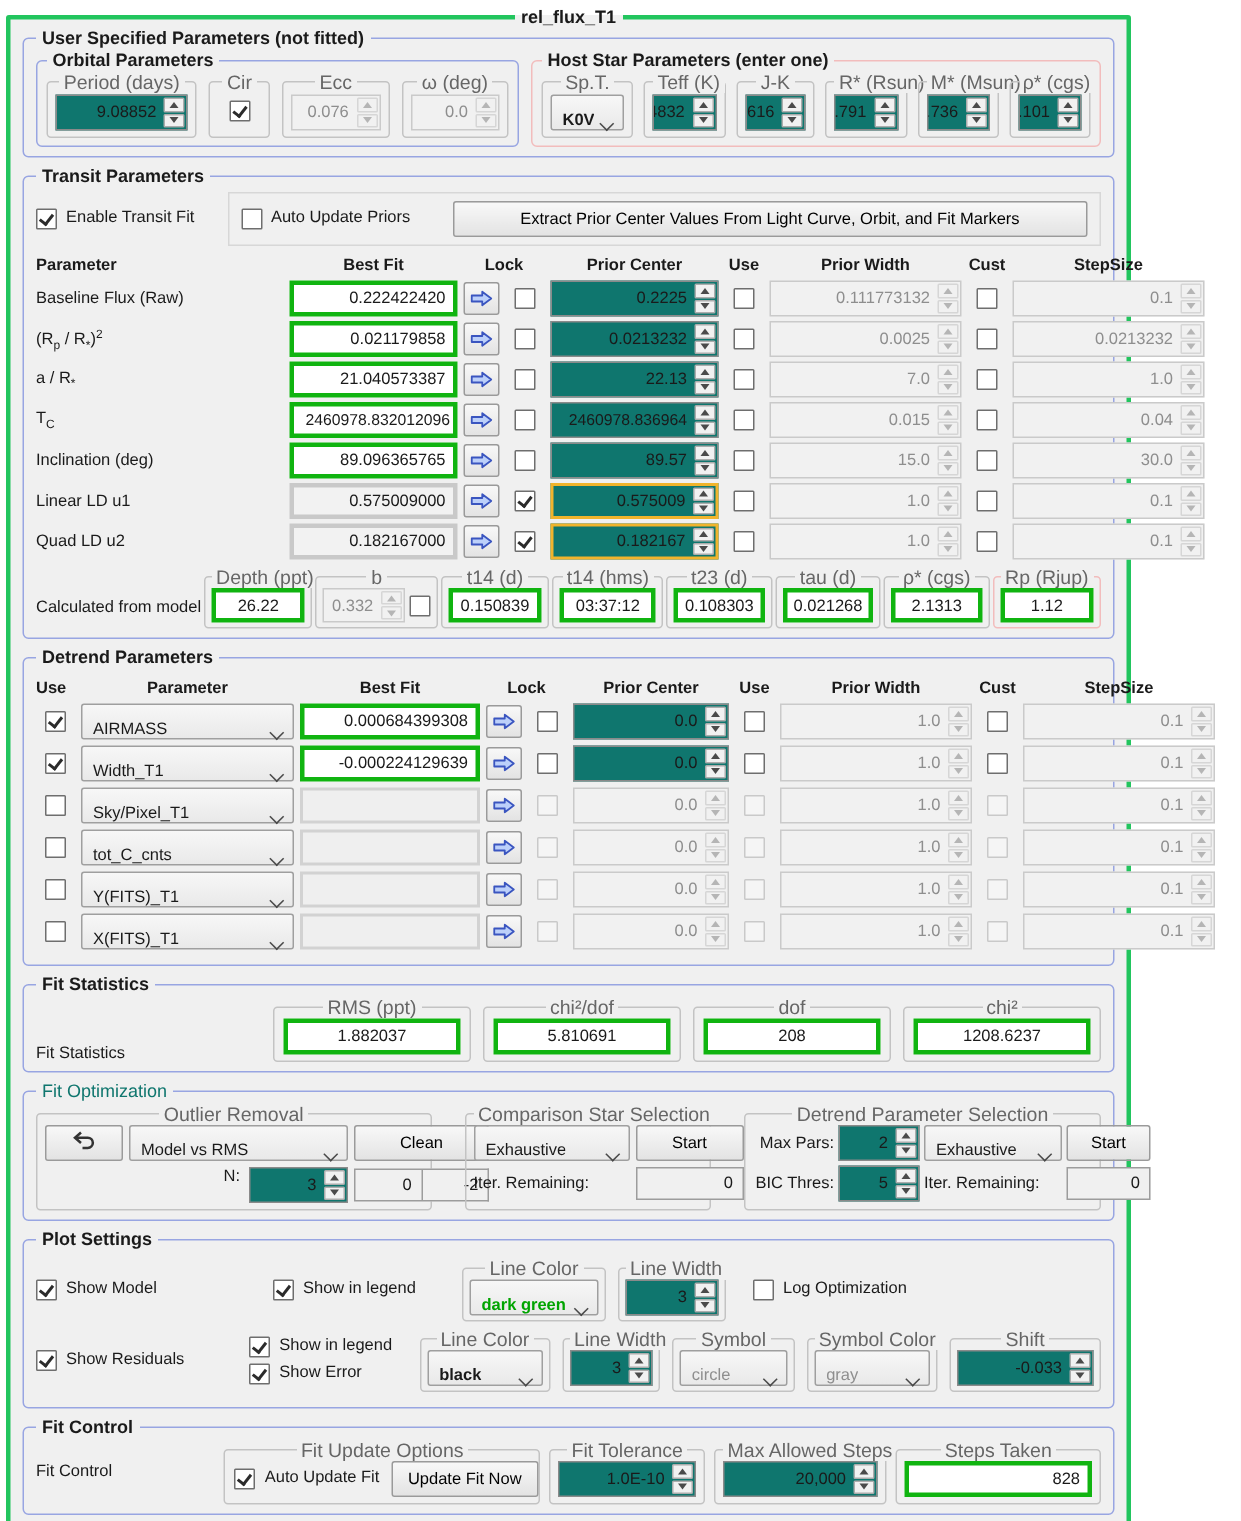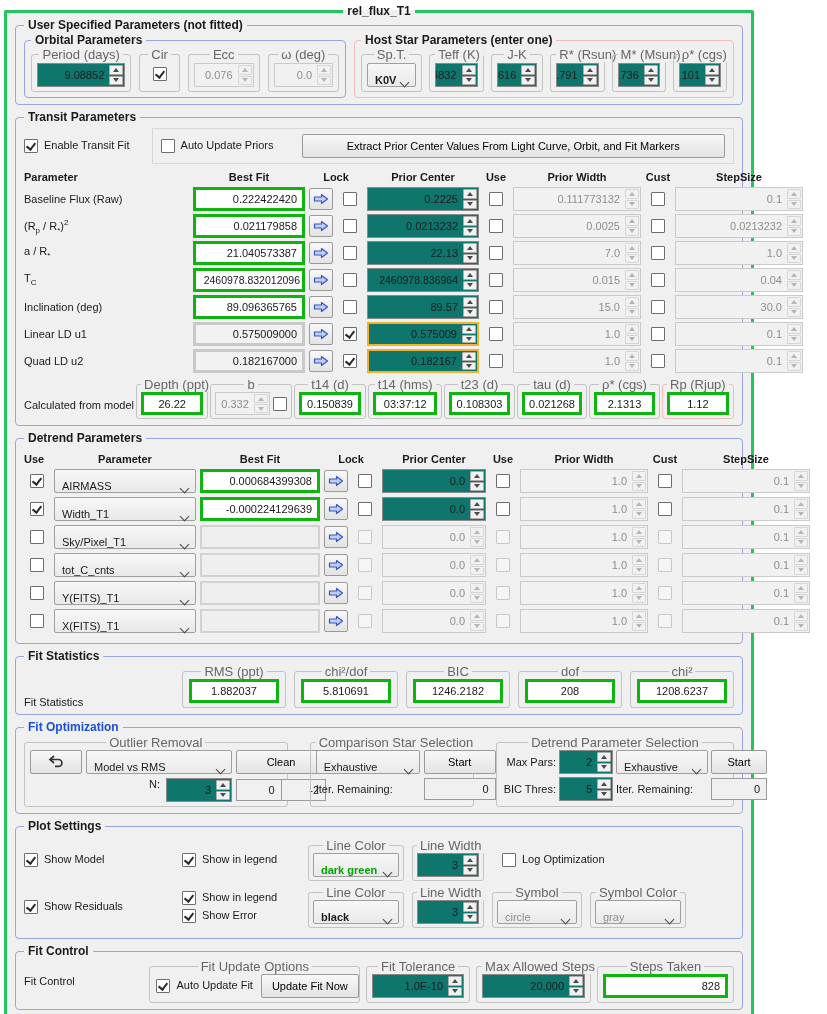--- a/index.html
+++ b/index.html
@@ -7,21 +7,21 @@
   body{width:827px;font-family:"Liberation Sans",sans-serif;font-size:11px;color:#1a1a1a}
   .window{width:750px;min-height:1014px;border:3px solid #22c55e;border-radius:2px;background:#f0f0f0;margin:4px;padding:0 8px 10px}
   fieldset{min-width:0;margin:0}
   legend{font-weight:bold;font-size:12px;padding:0 4px;white-space:nowrap}
   .window>legend{margin:0 auto}
   .sec{border:1px solid #98a5e2;border-radius:4px;padding:1px 8px 6px;margin:0 0 5px}
   .sec.pinkb{border-color:#f2bcbc}
   .sub{border:1px solid #c3c3c3;border-radius:3px;padding:1px 5px 4px}
   .sub>legend{font-weight:normal;color:#666;font-size:13px;margin:0 auto;padding:0 3px}
   .sub.pinkb{border-color:#f2bcbc}
-  legend.plain{font-weight:bold;color:#1d4ed8}
+  legend.plain{font-weight:normal;color:#0f766e}
   .row{display:flex;align-items:center}
   .cb{width:14px;height:14px;min-width:14px;border:1px solid #6e6e6e;background:#fff;display:inline-block;position:relative;border-radius:1px}
   .cb.checked::after{content:"";position:absolute;left:3px;top:1px;width:4px;height:7px;border:solid #2b2b2b;border-width:0 2px 2px 0;transform:rotate(38deg)}
   .cb.dis{border-color:#c9c9c9;background:#f5f5f5}
   .cbl{display:inline-flex;align-items:flex-start;gap:6px;white-space:nowrap}
   .spin{display:inline-flex;height:24px;border:1px solid #8a8a8a;background:#0f766e;align-items:stretch}
   .spin .v{flex:1;display:flex;align-items:center;justify-content:flex-end;padding:0 4px;overflow:hidden;white-space:nowrap}
   .spin .ud{width:16px;display:flex;flex-direction:column;gap:1px;padding:1px}
   .spin .ud i{flex:1;display:flex;align-items:center;justify-content:center;background:#f1f1f1;border:1px solid #acacac;border-radius:1px}
   .spin .ud i::after{content:"";border-left:3px solid transparent;border-right:3px solid transparent}
@@ -752,24 +752,20 @@
       <span class="seclabel">Fit Statistics</span>
       <fieldset class="sub fsb">
         <legend>RMS (ppt)</legend>
         <span class="gbox center">1.882037</span>
       </fieldset>
       <fieldset class="sub fsb">
         <legend>chi²/dof</legend>
         <span class="gbox center">5.810691</span>
       </fieldset>
       <fieldset class="sub fsb">
-        <legend>BIC</legend>
-        <span class="gbox center">1246.2182</span>
-      </fieldset>
-      <fieldset class="sub fsb">
         <legend>dof</legend>
         <span class="gbox center">208</span>
       </fieldset>
       <fieldset class="sub fsb">
         <legend>chi²</legend>
         <span class="gbox center">1208.6237</span>
       </fieldset>
     </div>
   </fieldset>
 
@@ -919,20 +915,30 @@
             <span class="chev"></span>
           </span>
       </fieldset>
       <fieldset class="sub pf">
         <legend>Symbol Color</legend>
         <span class="dd dis">
             <span class="v">gray</span>
             <span class="chev"></span>
           </span>
       </fieldset>
+      <fieldset class="sub pg">
+        <legend>Shift</legend>
+        <span class="spin">
+            <span class="v">-0.033</span>
+            <span class="ud">
+              <i class="up"></i>
+              <i class="dn"></i>
+            </span>
+          </span>
+      </fieldset>
     </div>
   </fieldset>
 
   <fieldset class="sec">
     <legend>Fit Control</legend>
     <div class="fc-row">
       <span class="seclabel">Fit Control</span>
       <fieldset class="sub fuo">
         <legend>Fit Update Options</legend>
         <div class="row">

